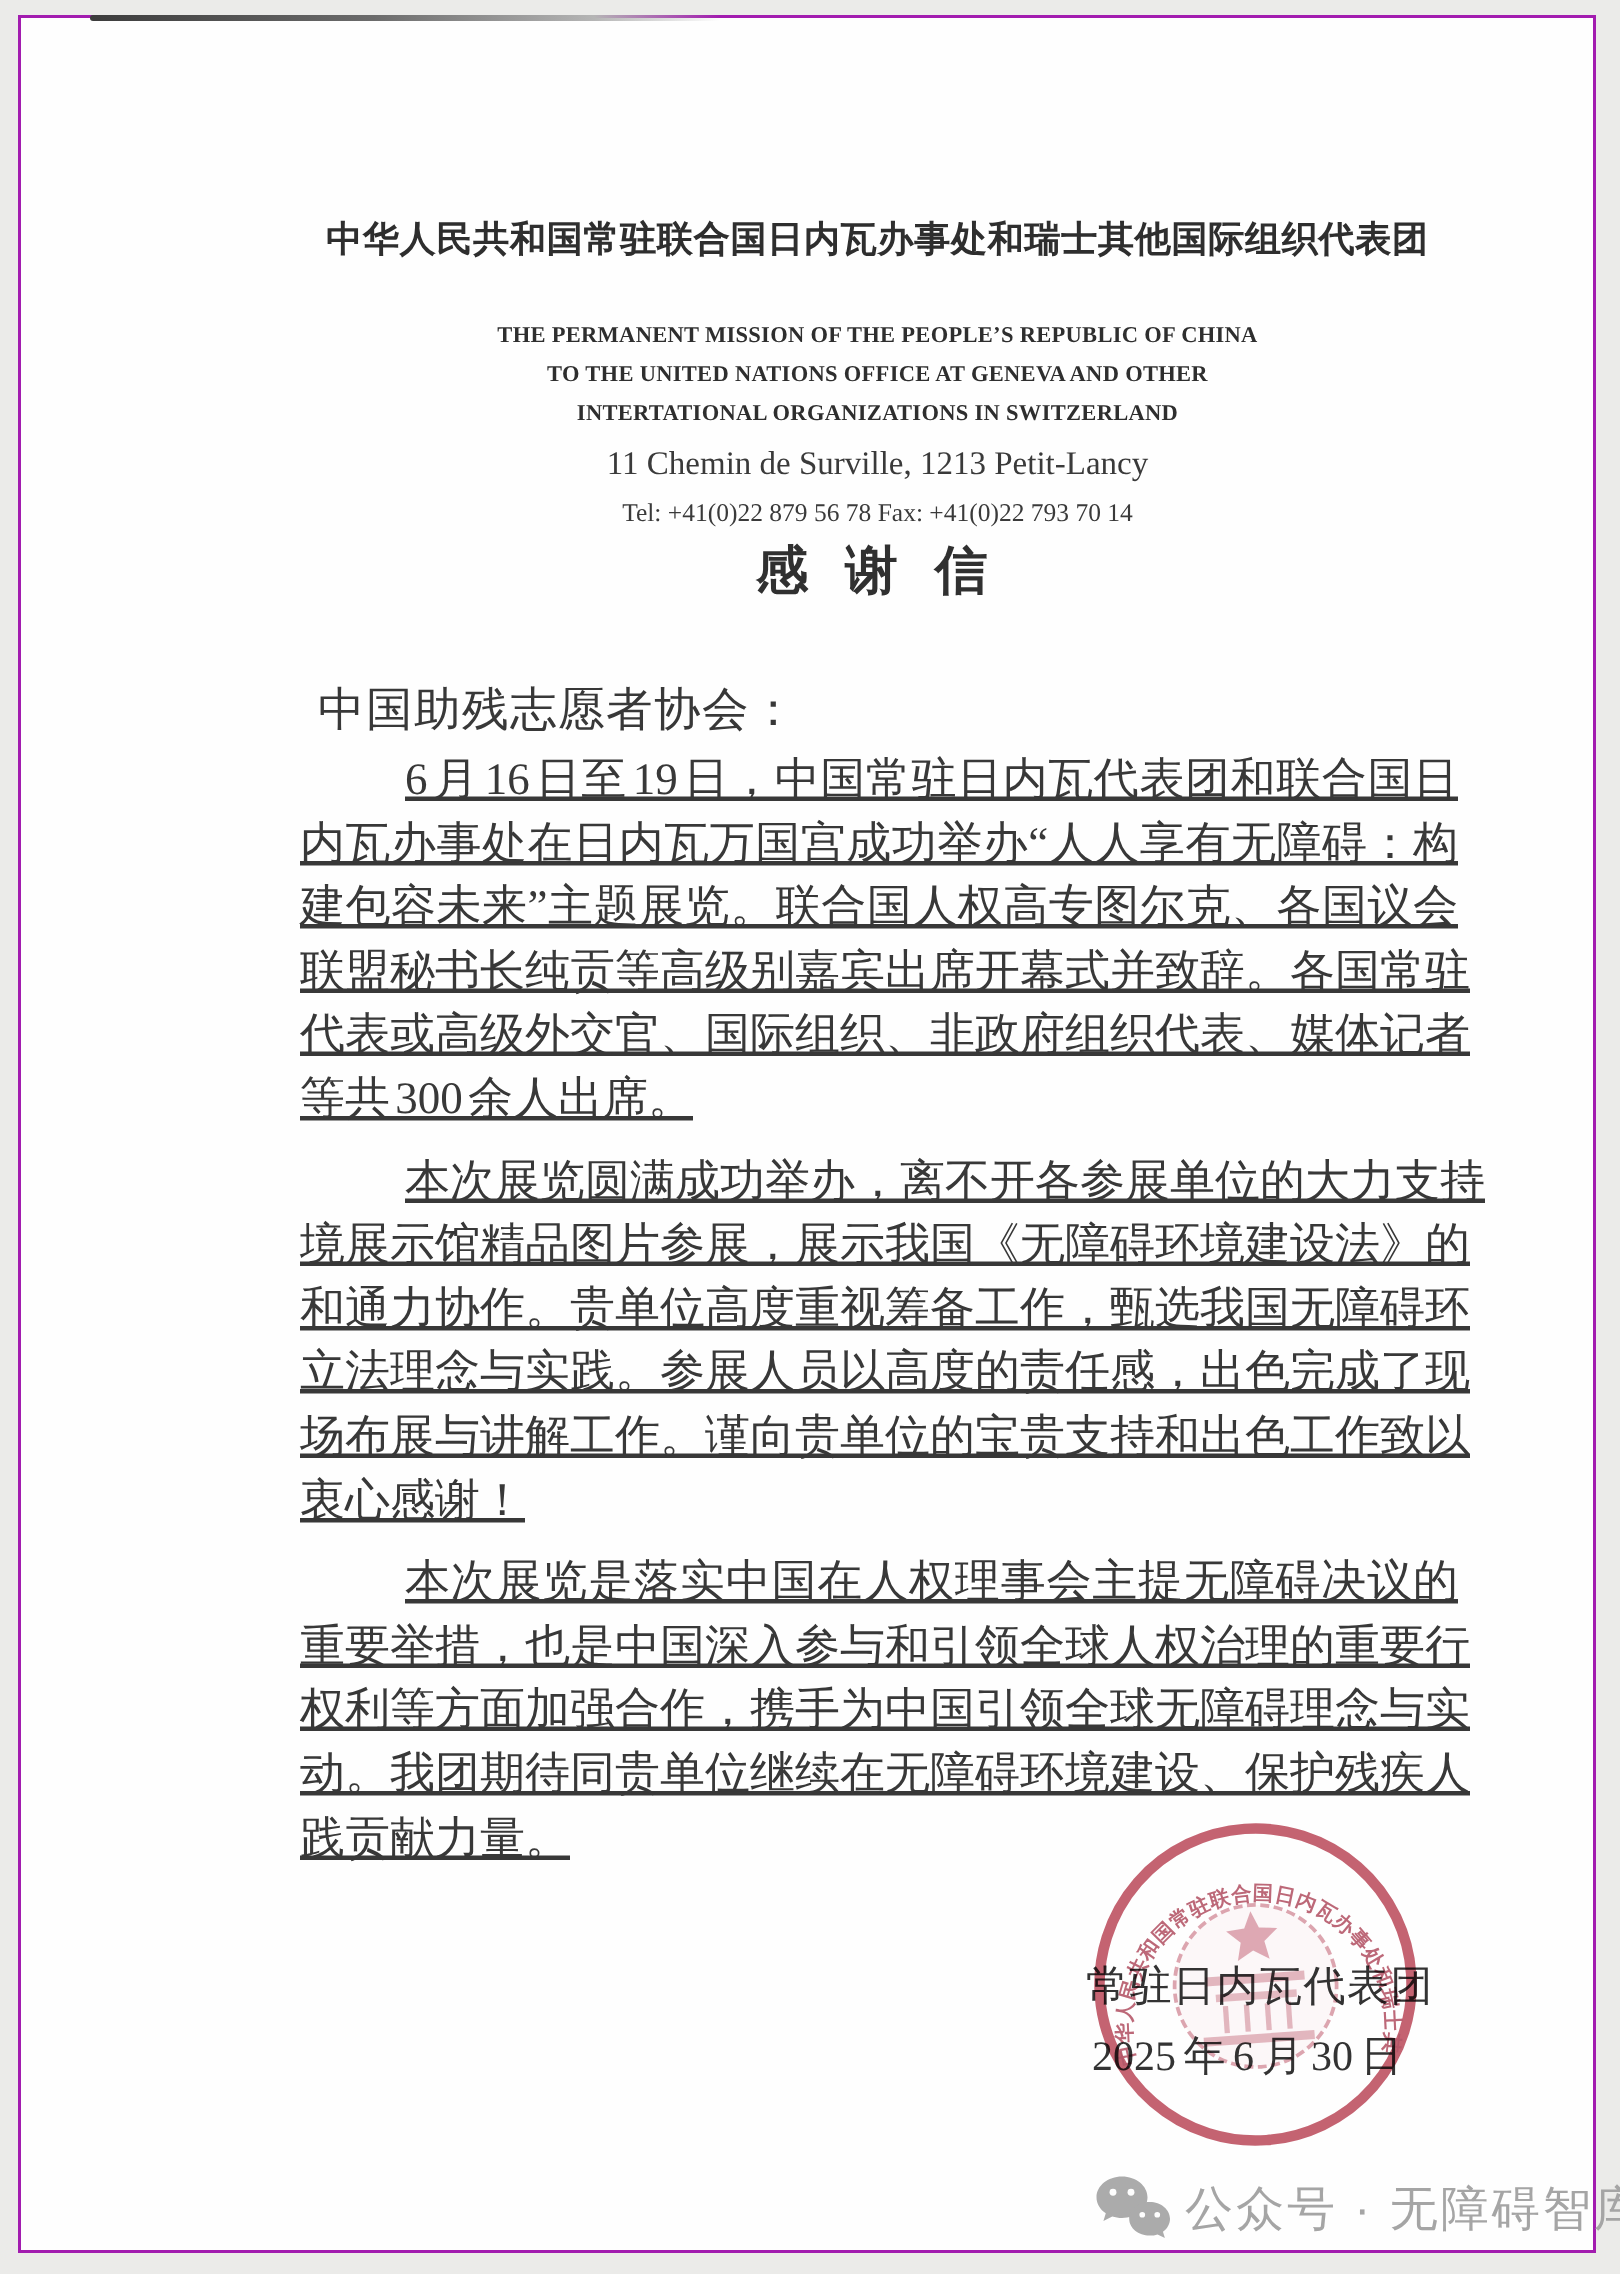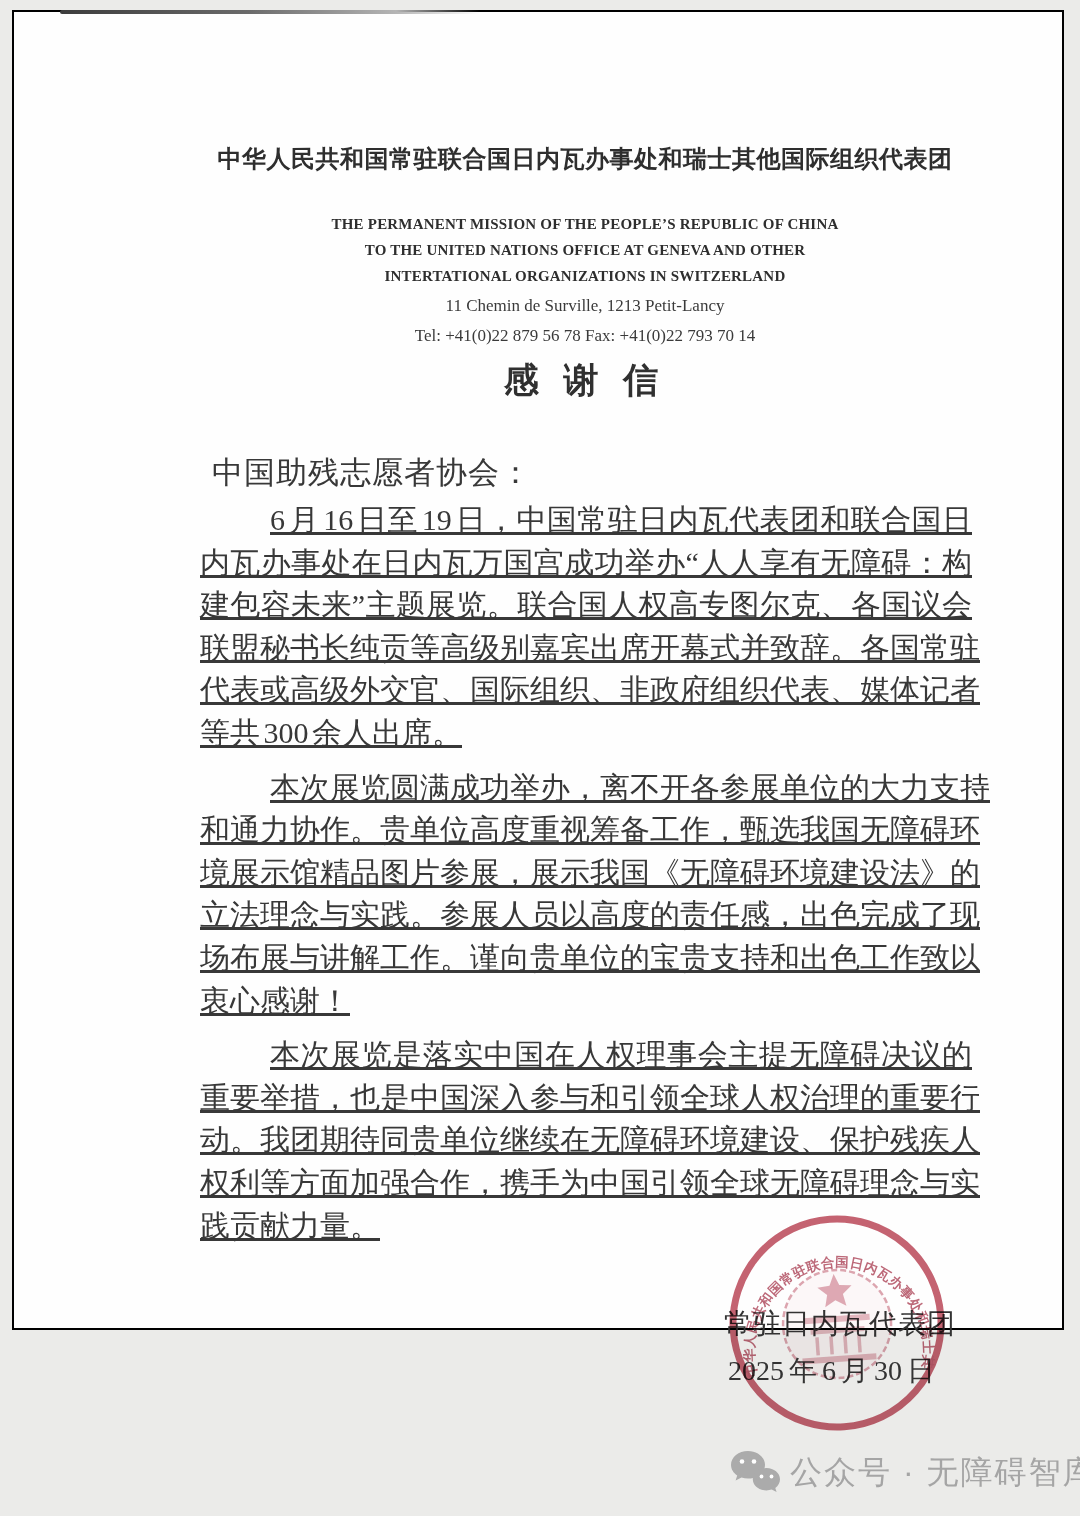--- a/index.html
+++ b/index.html
@@ -6,23 +6,23 @@
   html, body { width: 1080px; height: 1516px; }
   body {
     position: relative;
     background: #ebebe9;
     font-family: "Liberation Serif", "DejaVu Serif", serif;
     overflow: hidden;
   }
   .page {
     position: absolute;
     left: 12px; top: 10px;
-    width: 1052px; height: 1320px;
+    width: 1052px; height: 1492px;
     background: #fefefe;
-    border: 2px solid #000000;
+    border: 2px solid #a21caf;
   }
   .top-artifact {
     position: absolute;
     left: 46px; top: -2px;
     width: 420px; height: 4px;
     background: linear-gradient(90deg, #3c3c3c 0%, #6b6b6b 45%, #b5b5b5 80%, rgba(200,200,200,0) 100%);
     border-radius: 2px;
   }
   
   .letterhead {
@@ -41,21 +41,21 @@
   }
   .org-en {
     font-size: 15px;
     font-weight: bold;
     line-height: 26px;
     letter-spacing: 0.2px;
     margin-top: 36px;
   }
   .address {
     margin-top: 7px;
-    font-size: 17px;
+    font-size: 22px;
     color: #3a3a3a;
   }
   .contact {
     margin-top: 10px;
     font-size: 17px;
     color: #3a3a3a;
   }
   
   .title {
     position: absolute;
@@ -163,31 +163,31 @@
     <div class="para">
       <div class="bline indent">6 月 16 日至 19 日，中国常驻日内瓦代表团和联合国日</div>
       <div class="bline">内瓦办事处在日内瓦万国宫成功举办“人人享有无障碍：构</div>
       <div class="bline">建包容未来”主题展览。联合国人权高专图尔克、各国议会</div>
       <div class="bline">联盟秘书长纯贡等高级别嘉宾出席开幕式并致辞。各国常驻</div>
       <div class="bline">代表或高级外交官、国际组织、非政府组织代表、媒体记者</div>
       <div class="bline short">等共 300 余人出席。</div>
     </div>
     <div class="para">
       <div class="bline indent">本次展览圆满成功举办，离不开各参展单位的大力支持</div>
+      <div class="bline">境展示馆精品图片参展，展示我国《无障碍环境建设法》的</div>
       <div class="bline">和通力协作。贵单位高度重视筹备工作，甄选我国无障碍环</div>
-      <div class="bline">境展示馆精品图片参展，展示我国《无障碍环境建设法》的</div>
       <div class="bline">立法理念与实践。参展人员以高度的责任感，出色完成了现</div>
       <div class="bline">场布展与讲解工作。谨向贵单位的宝贵支持和出色工作致以</div>
       <div class="bline short">衷心感谢！</div>
     </div>
     <div class="para">
       <div class="bline indent">本次展览是落实中国在人权理事会主提无障碍决议的</div>
       <div class="bline">重要举措，也是中国深入参与和引领全球人权治理的重要行</div>
+      <div class="bline">权利等方面加强合作，携手为中国引领全球无障碍理念与实</div>
       <div class="bline">动。我团期待同贵单位继续在无障碍环境建设、保护残疾人</div>
-      <div class="bline">权利等方面加强合作，携手为中国引领全球无障碍理念与实</div>
       <div class="bline short">践贡献力量。</div>
     </div>
   </div>
 
   <div class="signature">常驻日内瓦代表团</div>
   <div class="date">2025 年 6 月 30 日</div>
 
   <svg class="stamp" viewBox="0 0 222 222" xmlns="http://www.w3.org/2000/svg">
     <defs>
       <path id="ringpath" d="M 28,158 A 85,85 0 1 1 194,158" fill="none"></path>

